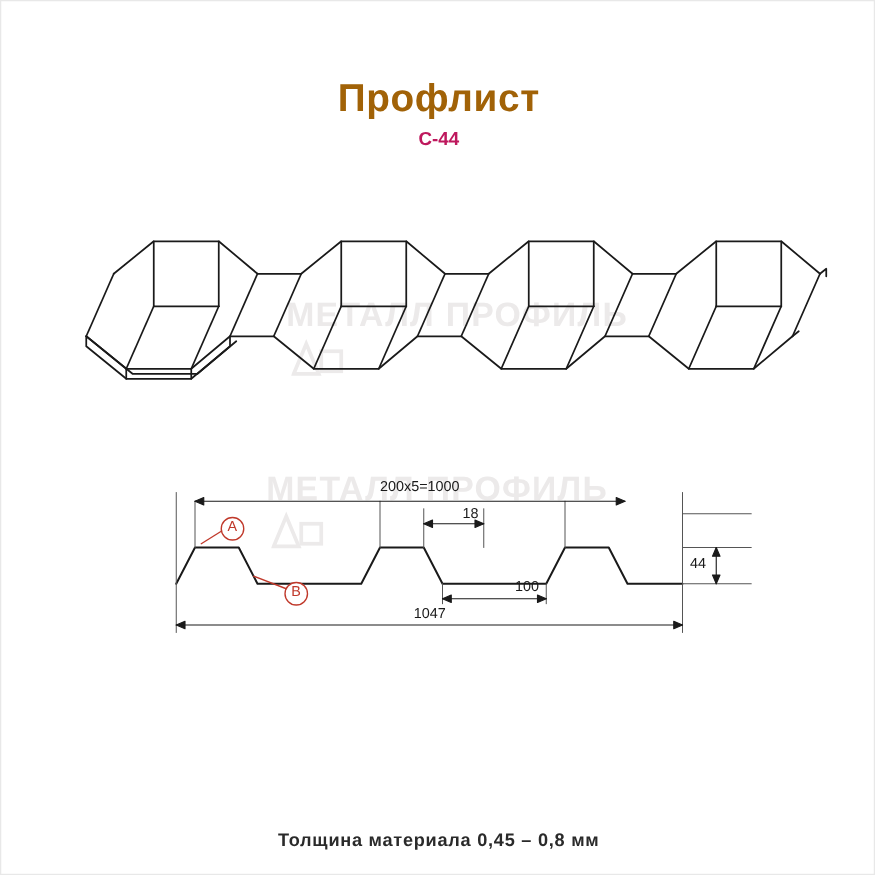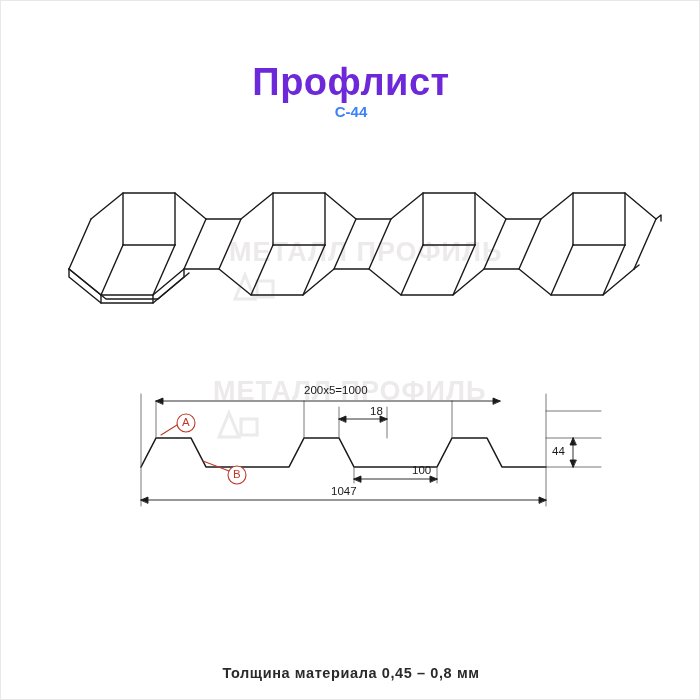--- a/index.html
+++ b/index.html
@@ -20,34 +20,34 @@
     height: 700px;
     box-sizing: border-box;
     border: 1px solid #e8e8e8;
   }
   .title {
     position: absolute;
     top: 60px;
     left: 0;
     width: 700px;
     text-align: center;
-    font-size: 38px;
+    font-size: 31px;
     font-weight: bold;
     letter-spacing: 0.5px;
-    color: #6d28d9;
+    color: #a16207;
   }
   .subtitle {
     position: absolute;
     top: 102px;
     left: 0;
     width: 700px;
     text-align: center;
     font-size: 15px;
     font-weight: bold;
-    color: #3b82f6;
+    color: #be185d;
   }
   .footnote {
     position: absolute;
     top: 618px;
     left: 0;
     width: 700px;
     text-align: center;
     font-size: 14.5px;
     font-weight: bold;
     letter-spacing: 0.6px;

